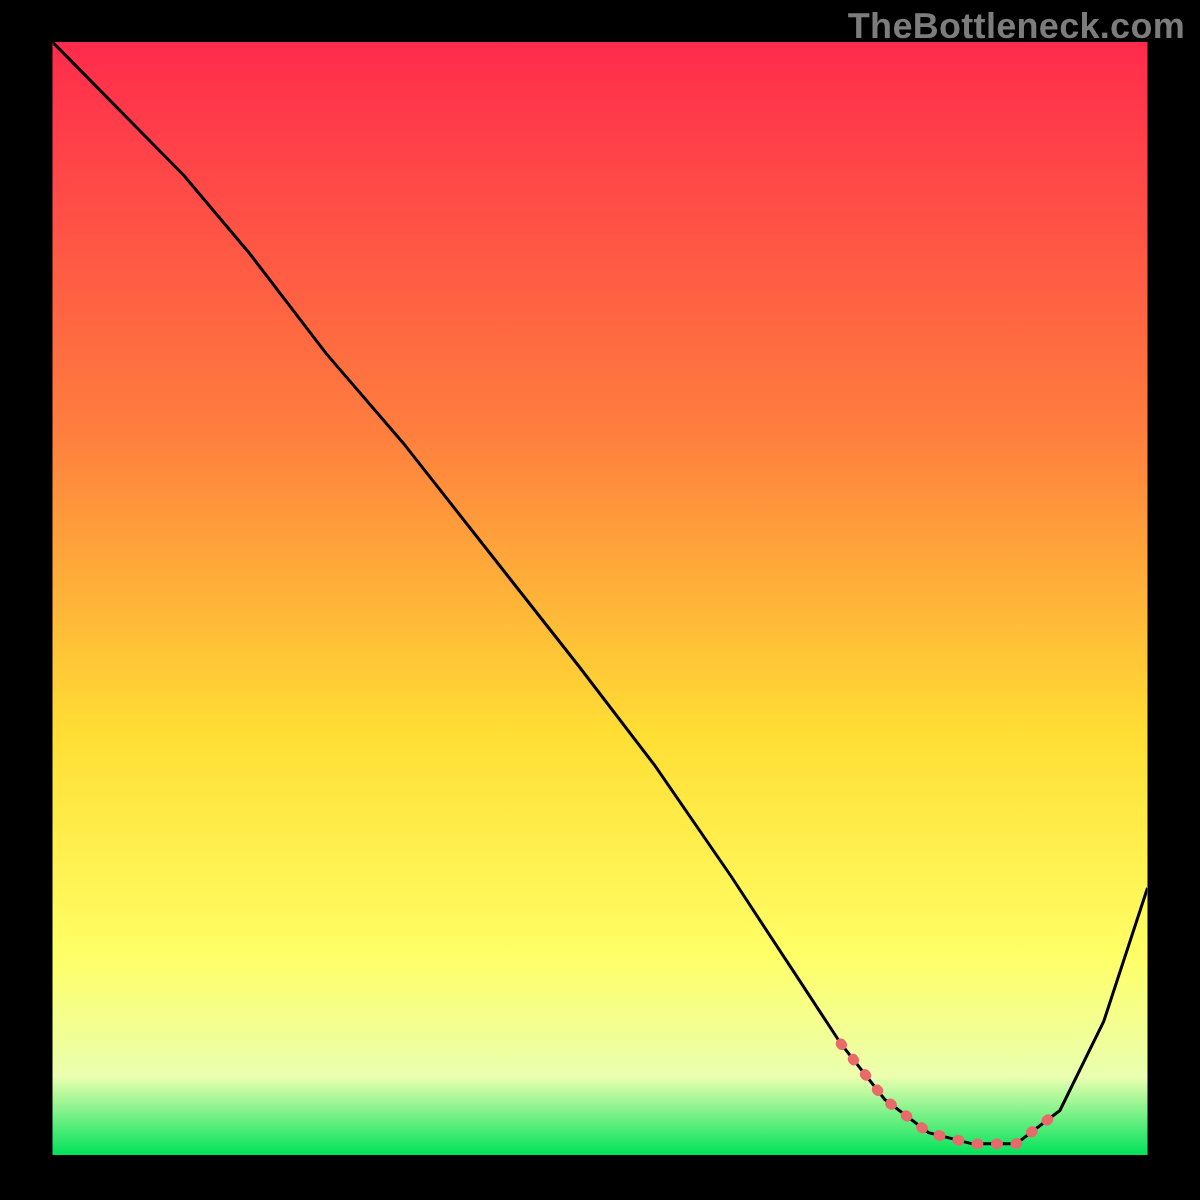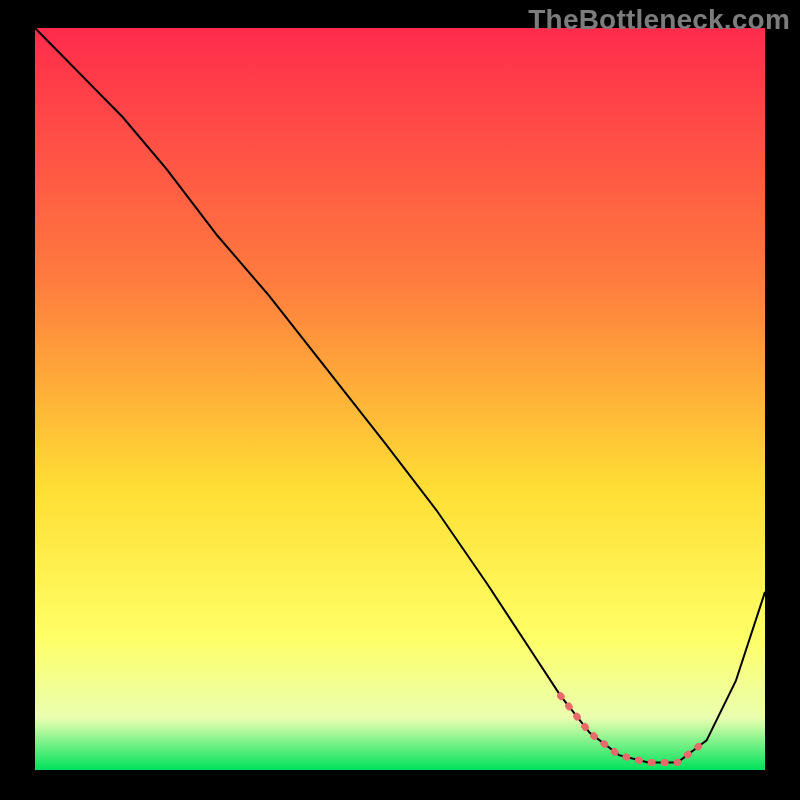--- a/index.html
+++ b/index.html
@@ -22,21 +22,21 @@
     width: 800px;
     height: 800px;
     display: block;
   }
   .watermark {
     position: absolute;
     top: 4px;
     right: 10px;
     color: #7c7c7c;
     font-family: Arial, Helvetica, sans-serif;
-    font-size: 28px;
+    font-size: 24px;
     font-weight: 600;
     letter-spacing: 0.2px;
     user-select: none;
   }
 </style>
 </head>
 <body>
 
 <div class="stage">
 

